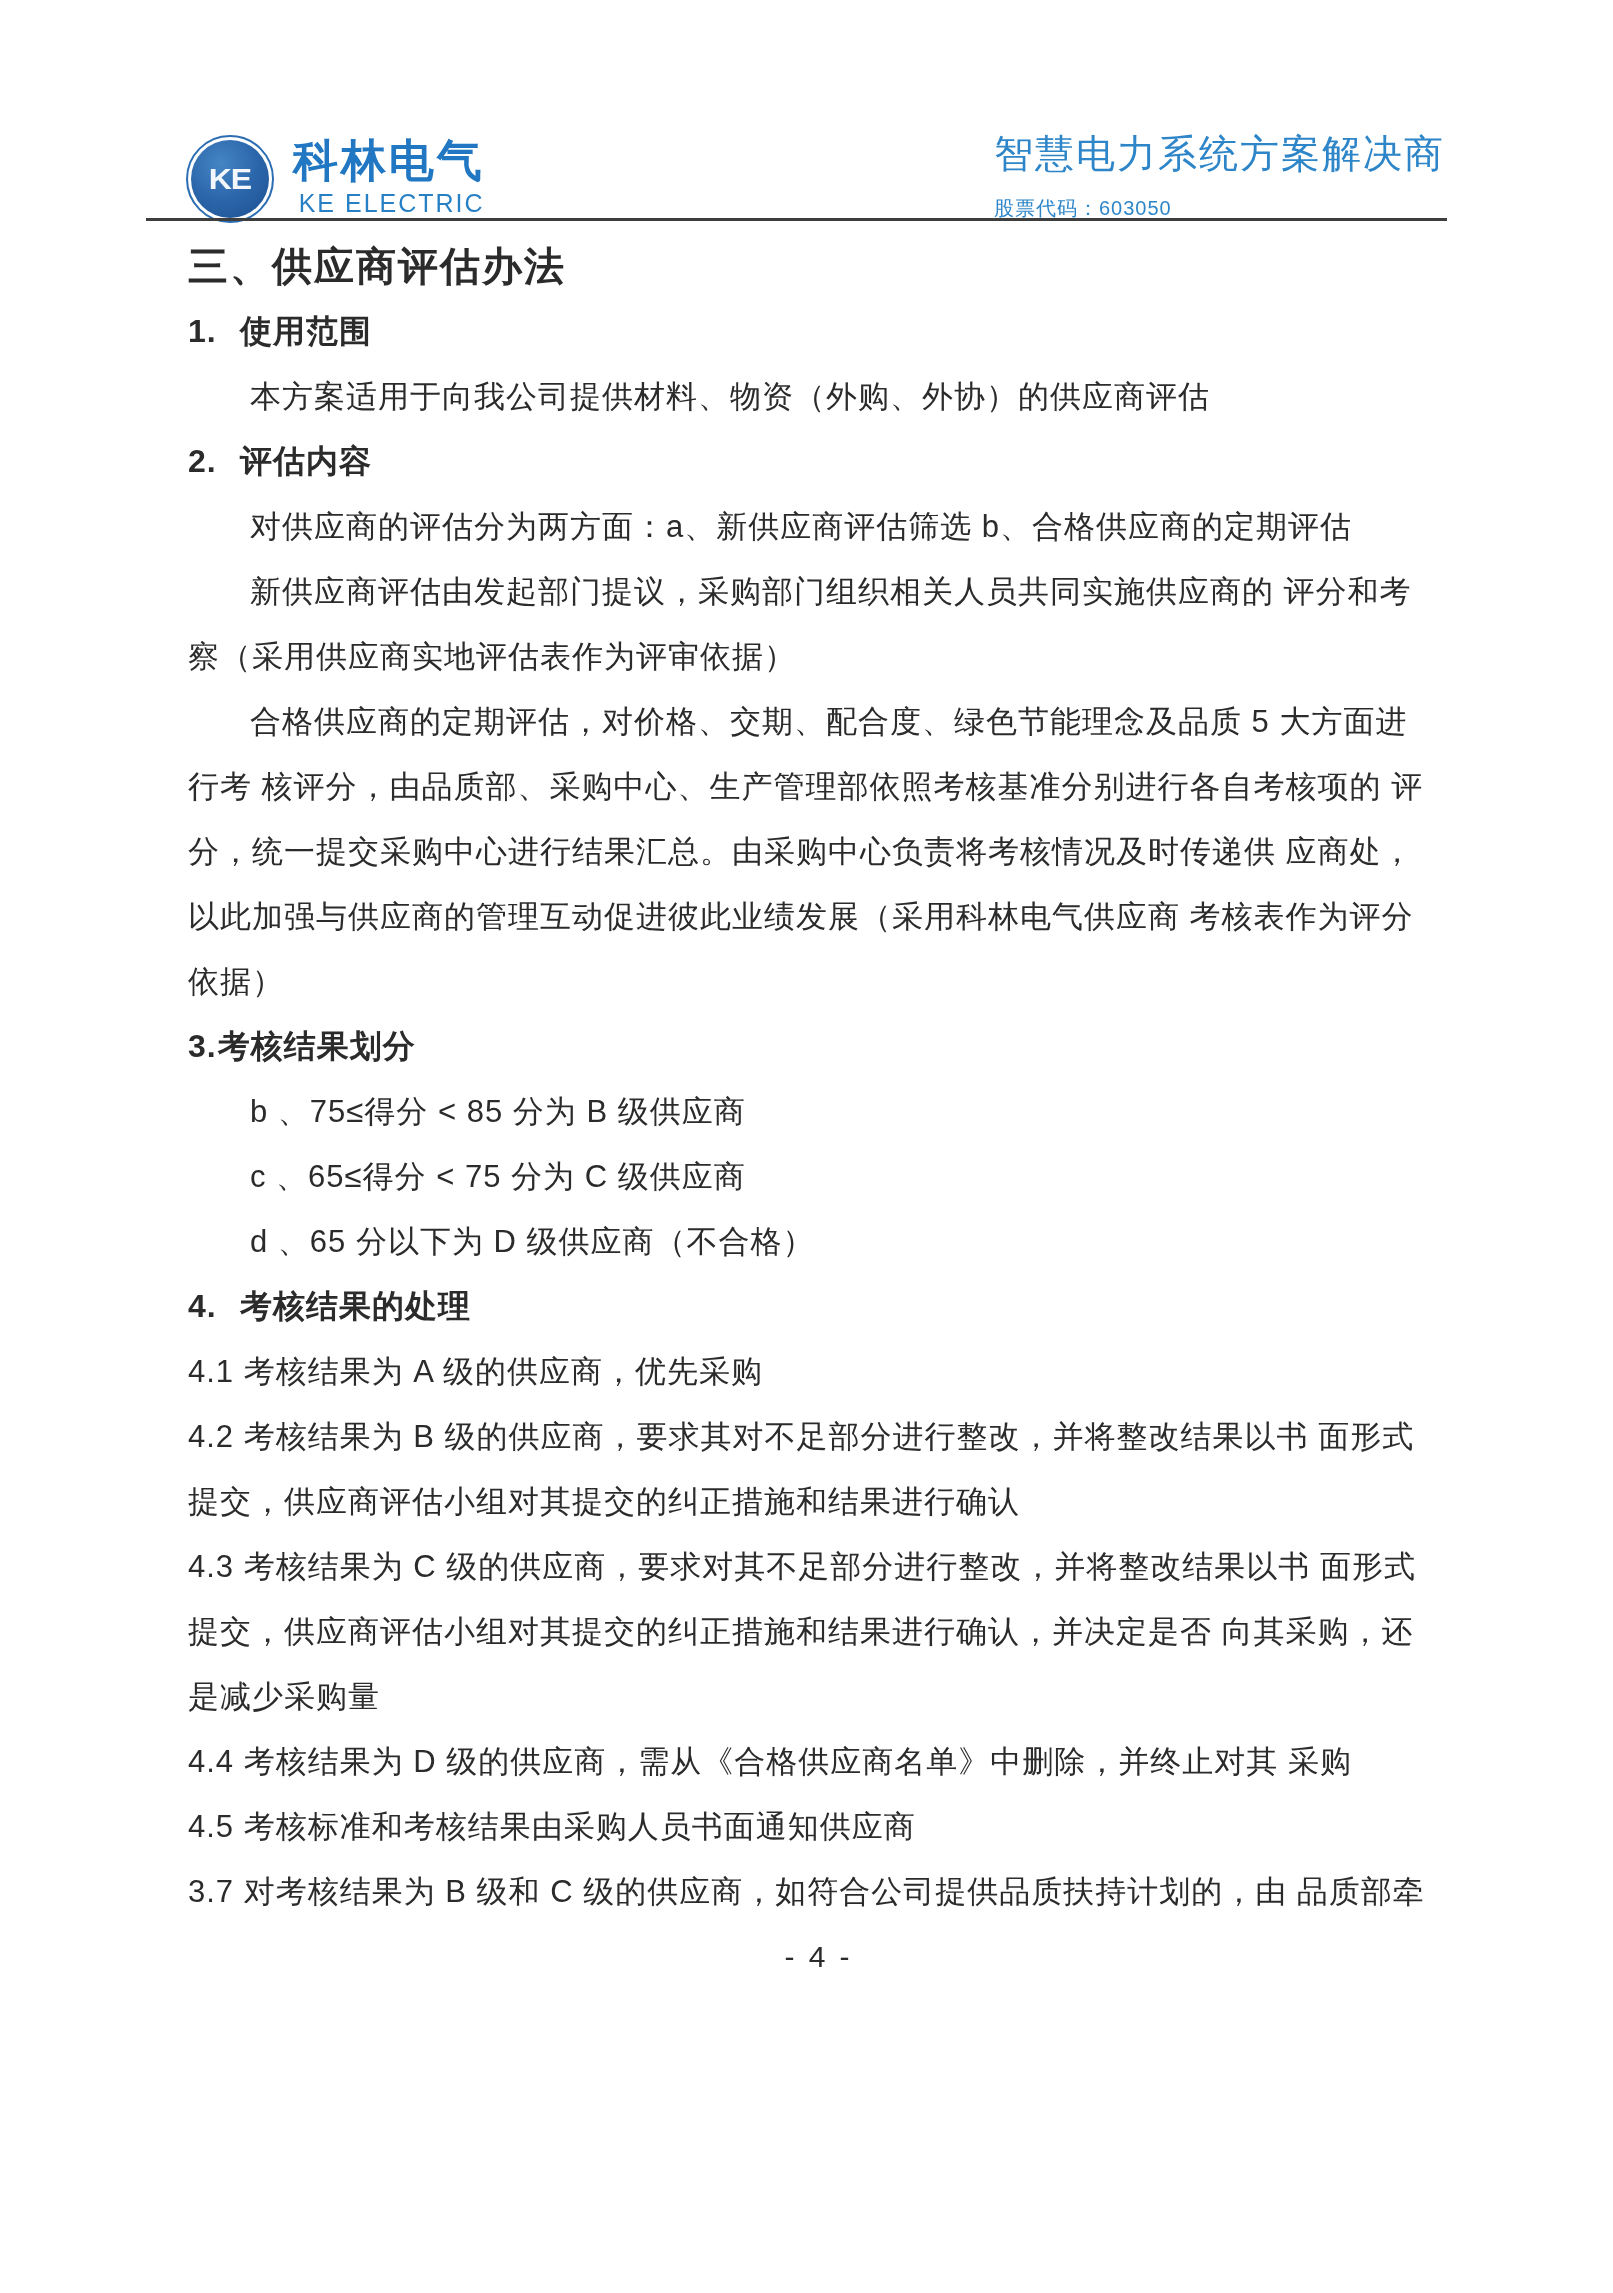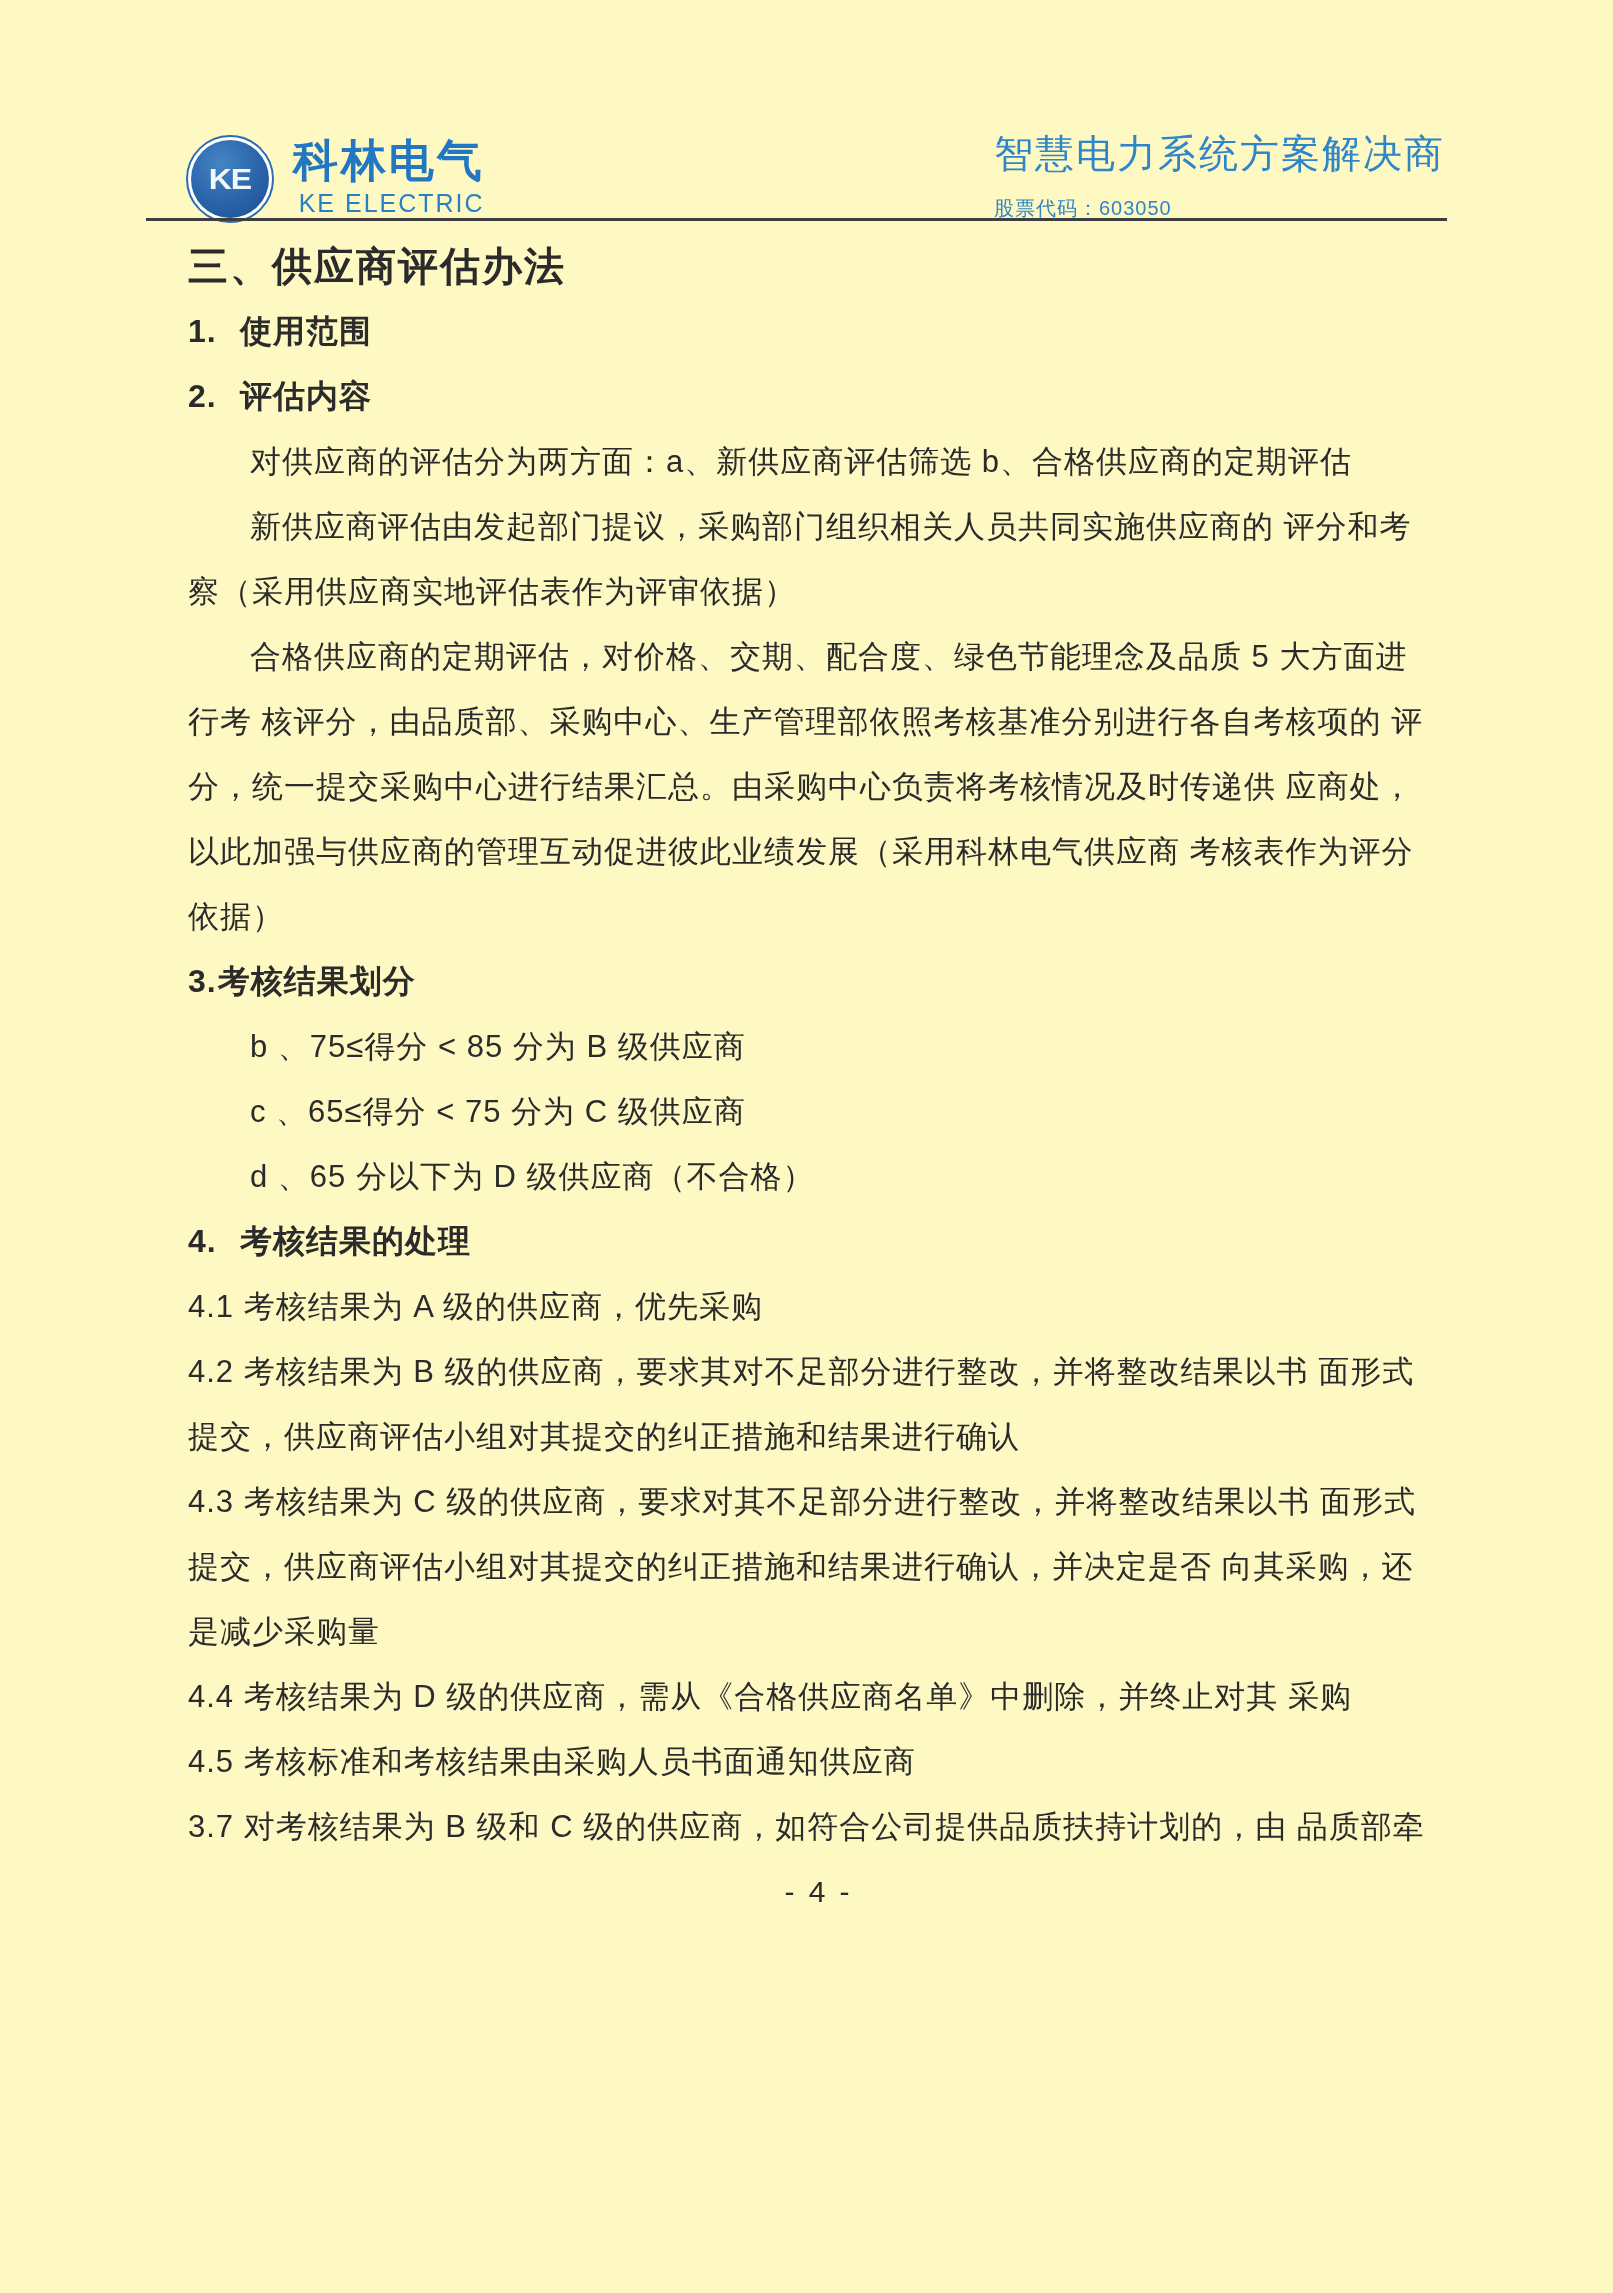--- a/index.html
+++ b/index.html
@@ -4,21 +4,21 @@
 <style>
   html, body {
     margin: 0;
     padding: 0;
     background: #e8e8e8;
   }
   .page {
     position: relative;
     width: 1613px;
     height: 2294px;
-    background: #fef9c3;
+    background: #ffffff;
     margin: 0 auto;
     overflow: hidden;
     font-family: "Liberation Sans", sans-serif;
     color: #2b2b2b;
   }
 
   
   .header {
     position: absolute;
     left: 180px;
@@ -154,20 +154,21 @@
       <div class="stock-code">股票代码：603050</div>
     </div>
   </div>
   <div class="divider"></div>
 
   <div class="content">
 
     <div class="line doc-title">三、供应商评估办法</div>
 
     <div class="line sec-heading"><span class="sec-num">1.</span><span class="sec-title">使用范围</span></div>
+    <div class="line indent">本方案适用于向我公司提供材料、物资（外购、外协）的供应商评估</div>
 
     <div class="line sec-heading"><span class="sec-num">2.</span><span class="sec-title">评估内容</span></div>
     <div class="line indent">对供应商的评估分为两方面：a、新供应商评估筛选 b、合格供应商的定期评估</div>
     <div class="line indent">新供应商评估由发起部门提议，采购部门组织相关人员共同实施供应商的 评分和考</div>
     <div class="line">察（采用供应商实地评估表作为评审依据）</div>
     <div class="line indent">合格供应商的定期评估，对价格、交期、配合度、绿色节能理念及品质 5 大方面进</div>
     <div class="line">行考 核评分，由品质部、采购中心、生产管理部依照考核基准分别进行各自考核项的 评</div>
     <div class="line">分，统一提交采购中心进行结果汇总。由采购中心负责将考核情况及时传递供 应商处，</div>
     <div class="line">以此加强与供应商的管理互动促进彼此业绩发展（采用科林电气供应商 考核表作为评分</div>
     <div class="line">依据）</div>

